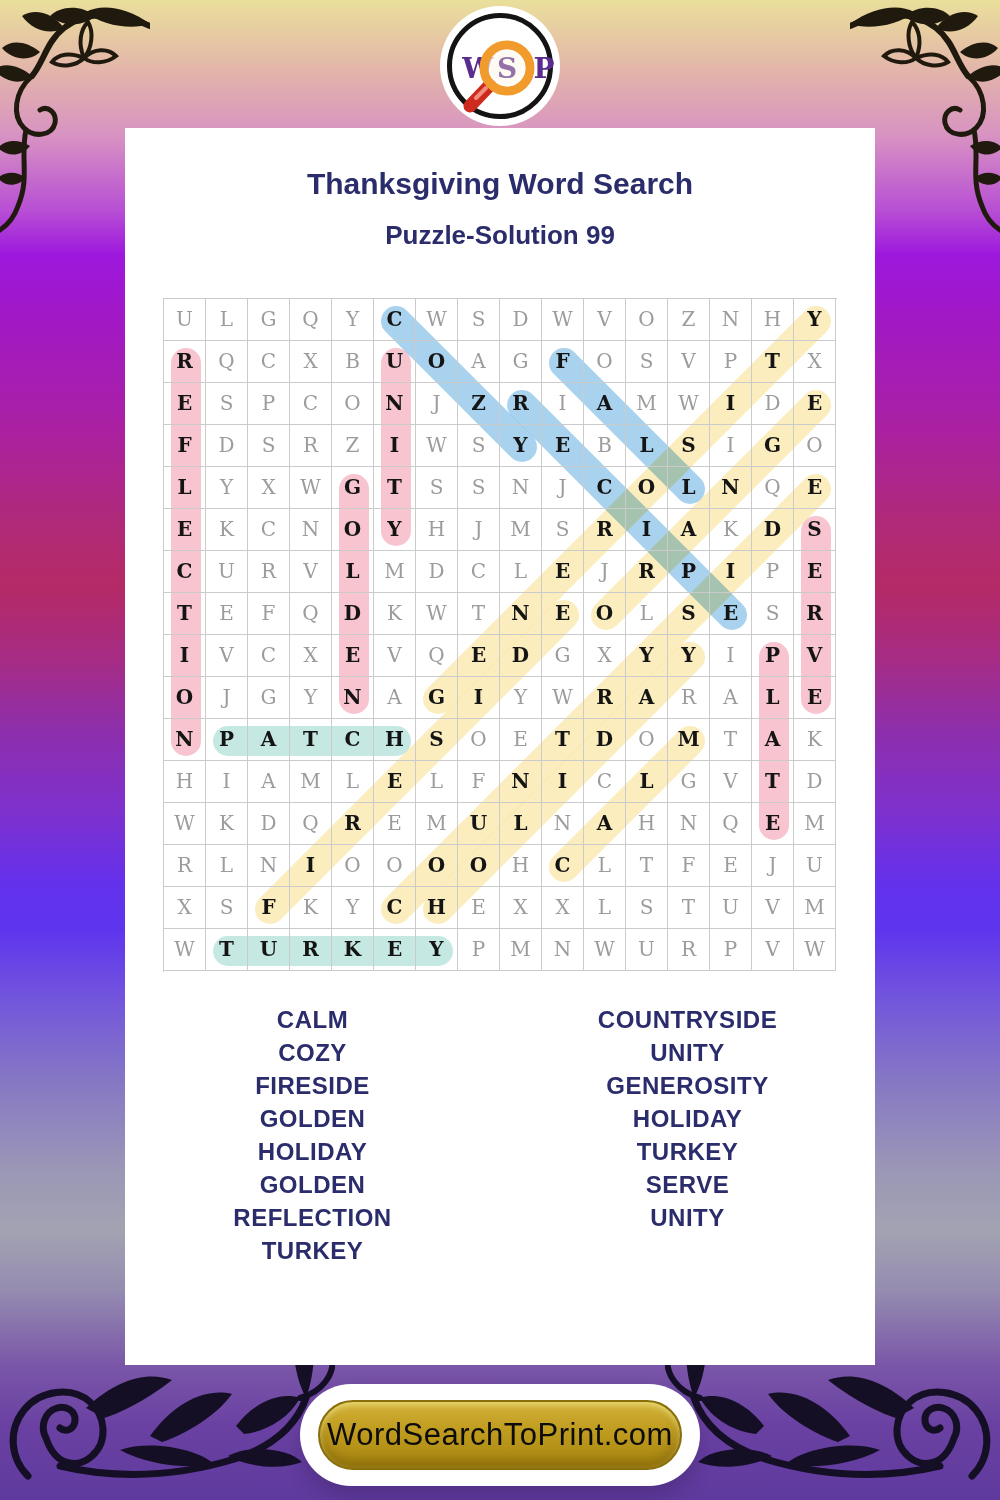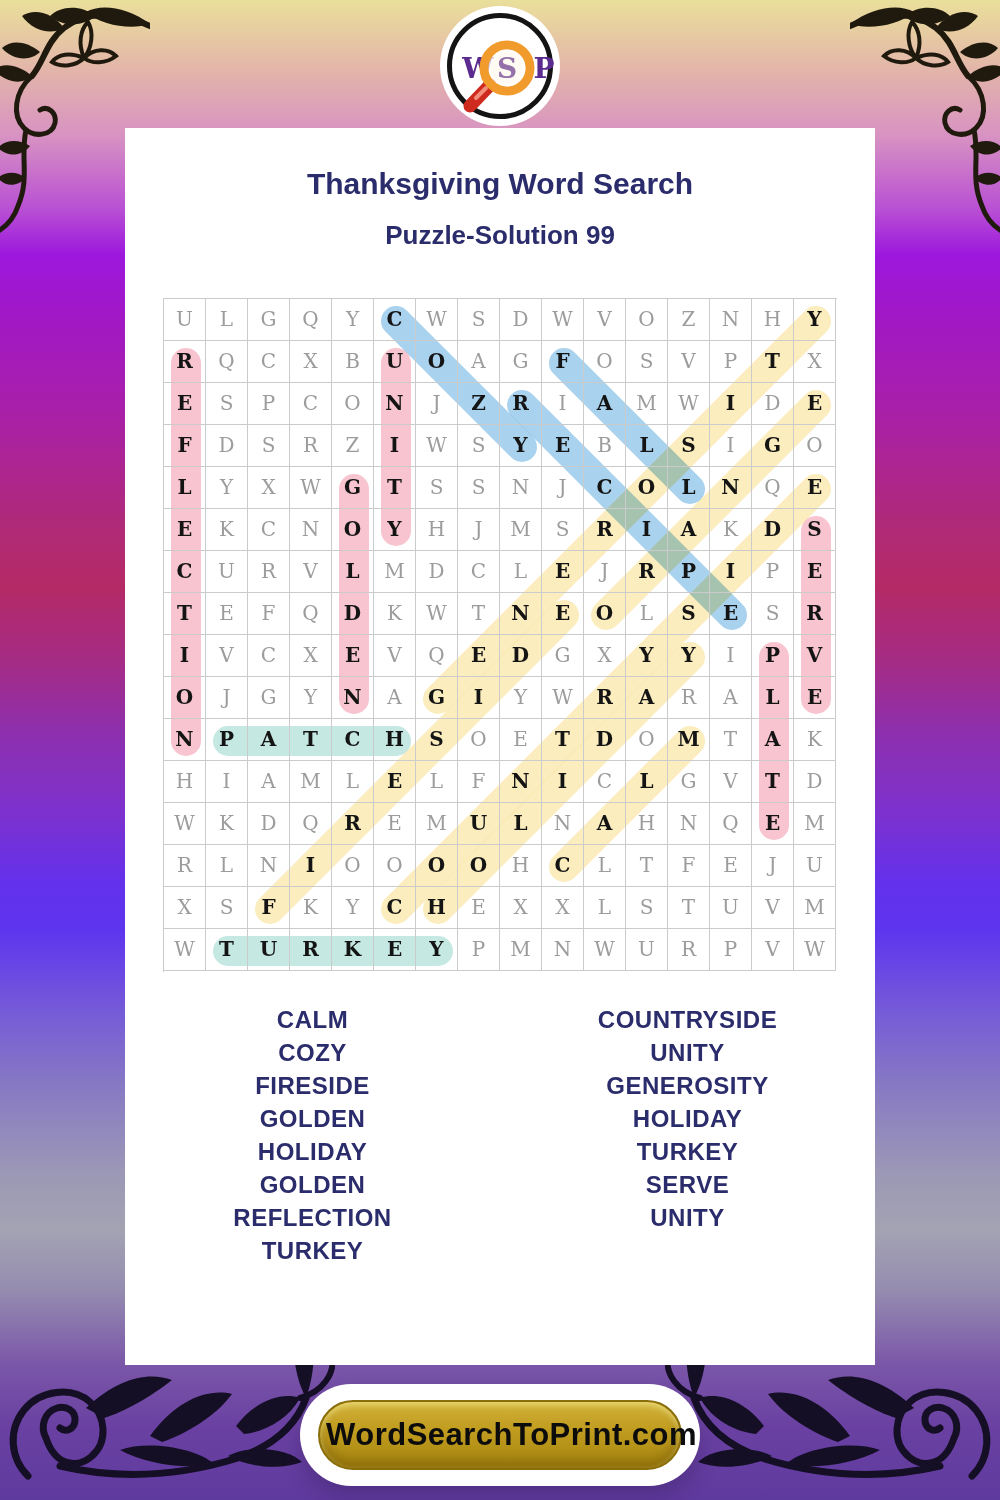--- a/index.html
+++ b/index.html
@@ -49,21 +49,21 @@
   #logo-p{left:104px;top:62px;}
   #magnifier{position:absolute;left:0;top:0;z-index:5;}
 
   
   #button-halo{position:absolute;z-index:3;left:50%;top:1384px;transform:translateX(-50%);
     background:#ffffff;border-radius:54px;padding:16px 18px;box-shadow:0 10px 20px rgba(40,20,70,.28);}
   #site-button{display:block;width:364px;height:70px;border-radius:35px;cursor:pointer;
     border:2px solid #8a6e0a;
     background:linear-gradient(180deg,#d2b13a 0%,#c19d20 40%,#a8870f 100%);
     box-shadow:inset 0 3px 6px rgba(255,255,170,.55), inset 0 -8px 12px rgba(90,60,0,.35);
-    font-family:"Liberation Sans",sans-serif;font-size:31px;font-weight:700;color:#0c0c0c;letter-spacing:.5px;}
+    font-family:"Liberation Sans",sans-serif;font-size:31px;font-weight:400;color:#0c0c0c;letter-spacing:.5px;}
 </style>
 </head>
 <body>
 
 <div id="page">
 
   <svg id="fl-tl" class="flourish" width="150" height="235" viewBox="0 0 150 235">
     <g fill="none" stroke="#201a0e" stroke-linecap="round">
       <path d="M150,26 C116,10 84,12 64,28 C46,42 44,62 32,76" stroke-width="6"></path>
       <path d="M32,76 C14,92 12,116 24,128 C34,138 52,136 55,123 C57,113 48,105 40,110" stroke-width="5"></path>

